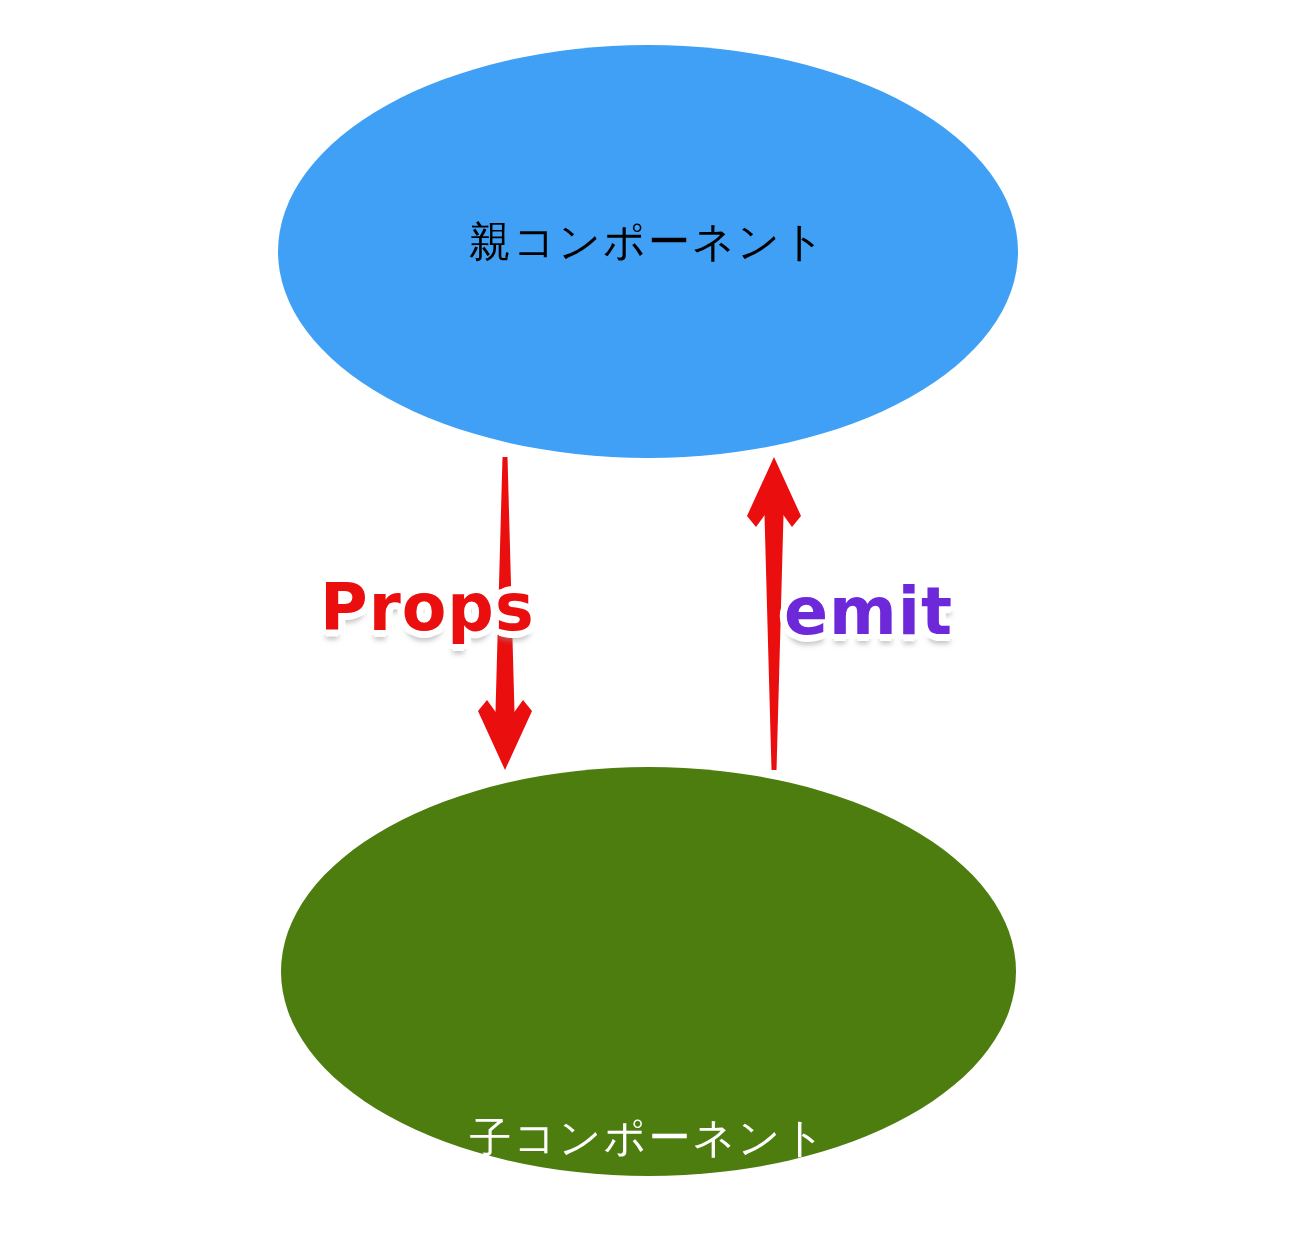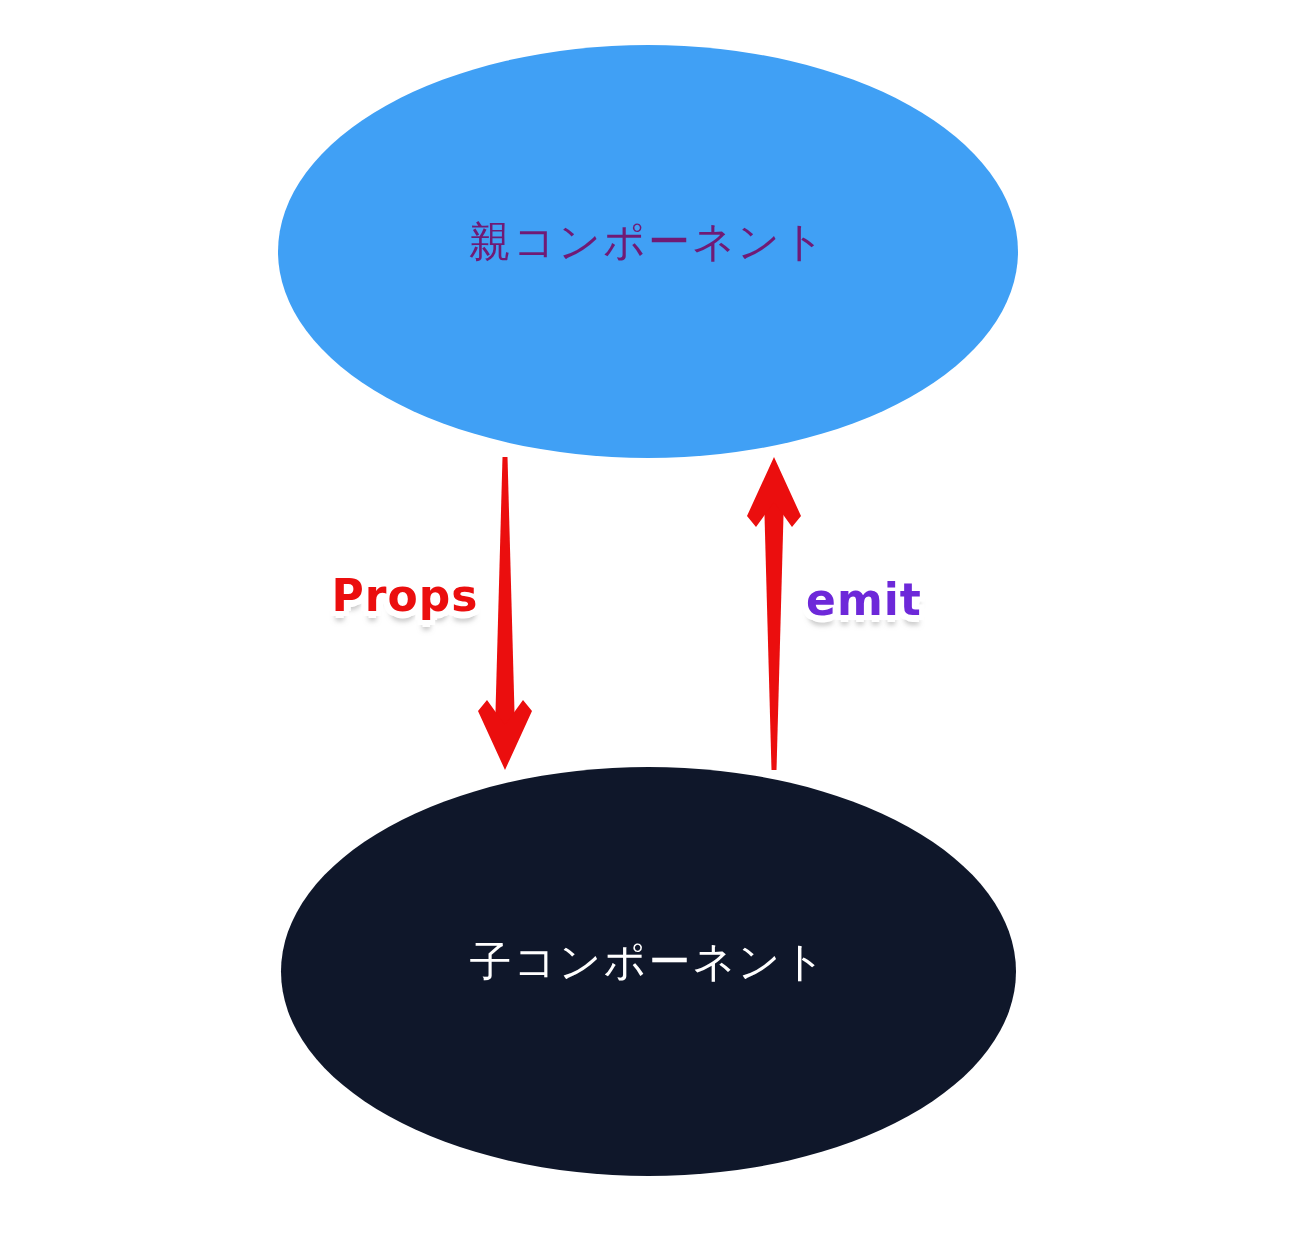--- a/index.html
+++ b/index.html
@@ -48,21 +48,21 @@
   .arrow-props {
     left: 477px;
     top: 456px;
   }
   .arrow-emit {
     left: 746px;
     top: 455px;
   }
   .arrow-label {
     position: absolute;
-    font-size: 44px;
+    font-size: 65px;
     font-weight: bold;
     text-align: center;
     letter-spacing: 1px;
     white-space: nowrap;
     text-shadow:
       -5px -5px 0 #ffffff,
        5px -5px 0 #ffffff,
       -5px  5px 0 #ffffff,
        5px  5px 0 #ffffff,
       -7px  0   0 #ffffff,
@@ -81,24 +81,24 @@
     top: 574px;
     width: 160px;
   }
 </style>
 </head>
 <body>
 
 <div class="canvas">
 
   <div class="node-ellipse node-parent" style="background-color: rgb(64, 160, 245);">
-    <span class="node-label" style="color: #701a75;">親コンポーネント</span>
+    <span class="node-label" style="color: #000000;">親コンポーネント</span>
   </div>
 
-  <div class="node-ellipse node-child" style="background-color: #0f172a;">
+  <div class="node-ellipse node-child" style="background-color: #4d7c0f; align-items: flex-end;">
     <span class="node-label" style="color: rgb(255, 255, 255);">子コンポーネント</span>
   </div>
 
   <svg class="arrow-svg arrow-props" width="56" height="316" viewBox="0 0 56 316">
     <polygon points="25.5,1 30.5,1 38,274 18,274" fill="#EB0E0E"></polygon>
     <polygon points="28,314 1,255 10,244 28,269 46,244 55,255" fill="#EB0E0E"></polygon>
   </svg>
 
   <svg class="arrow-svg arrow-emit" width="56" height="316" viewBox="0 0 56 316">
     <polygon points="18,42 38,42 30.5,315 25.5,315" fill="#EB0E0E"></polygon>

